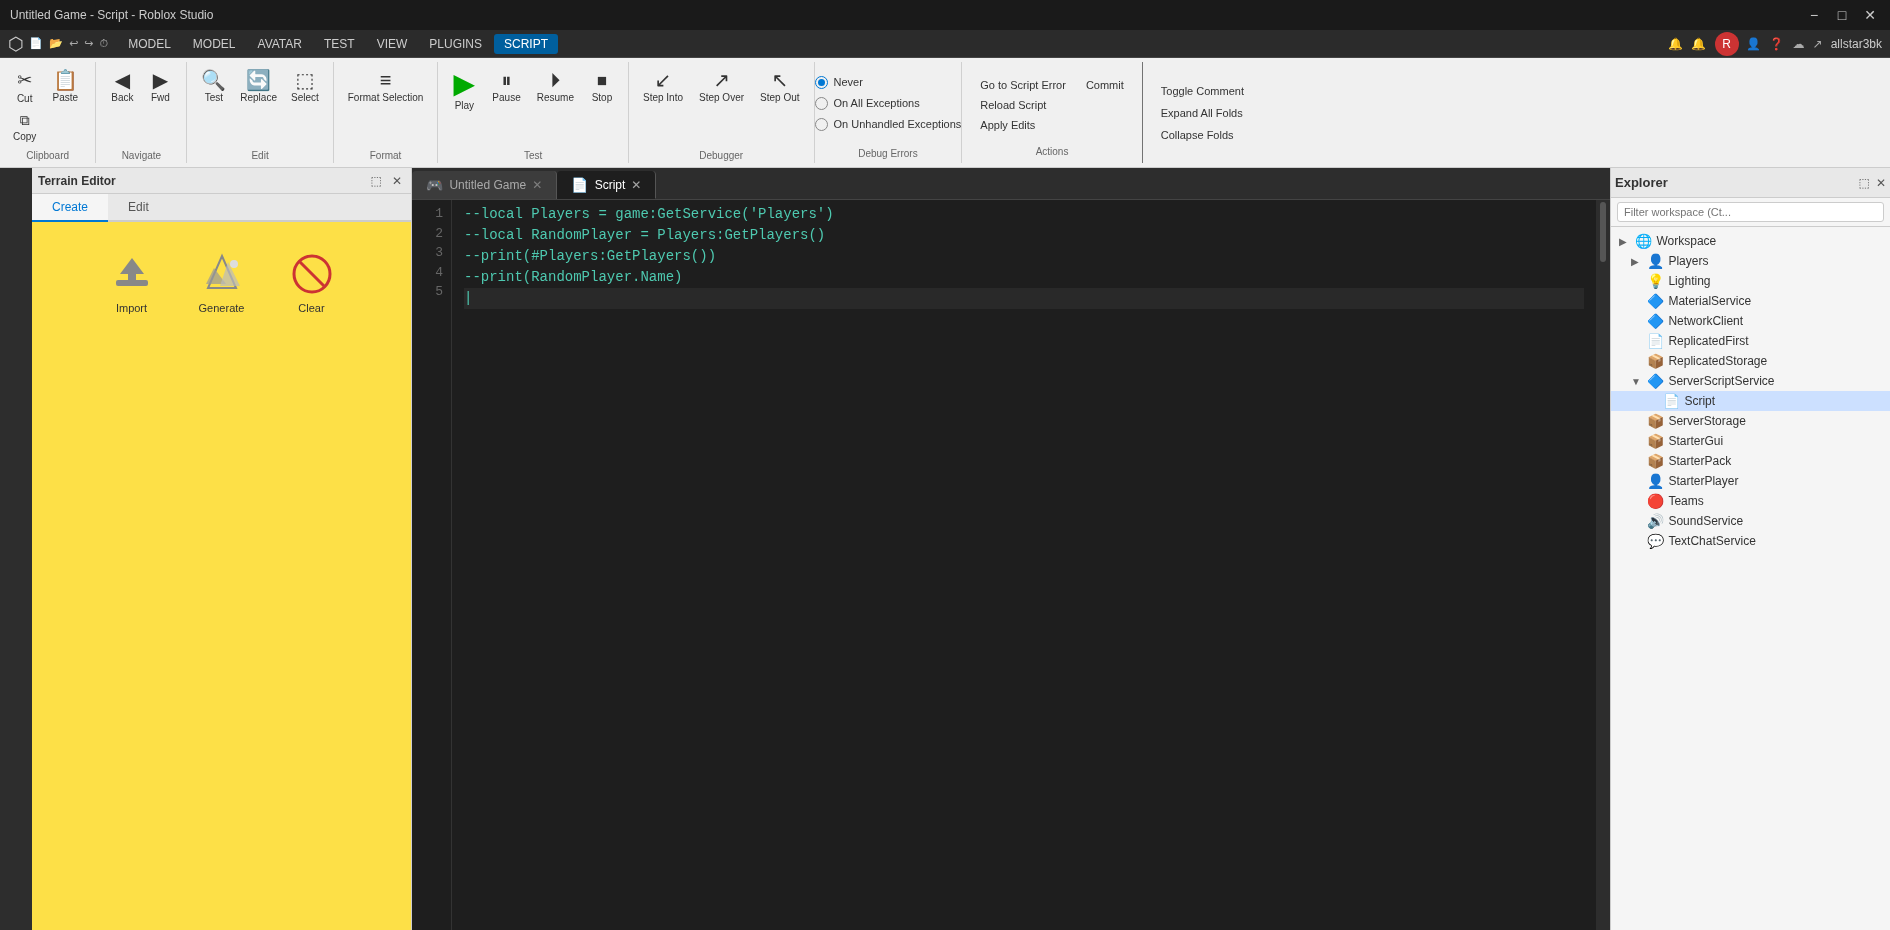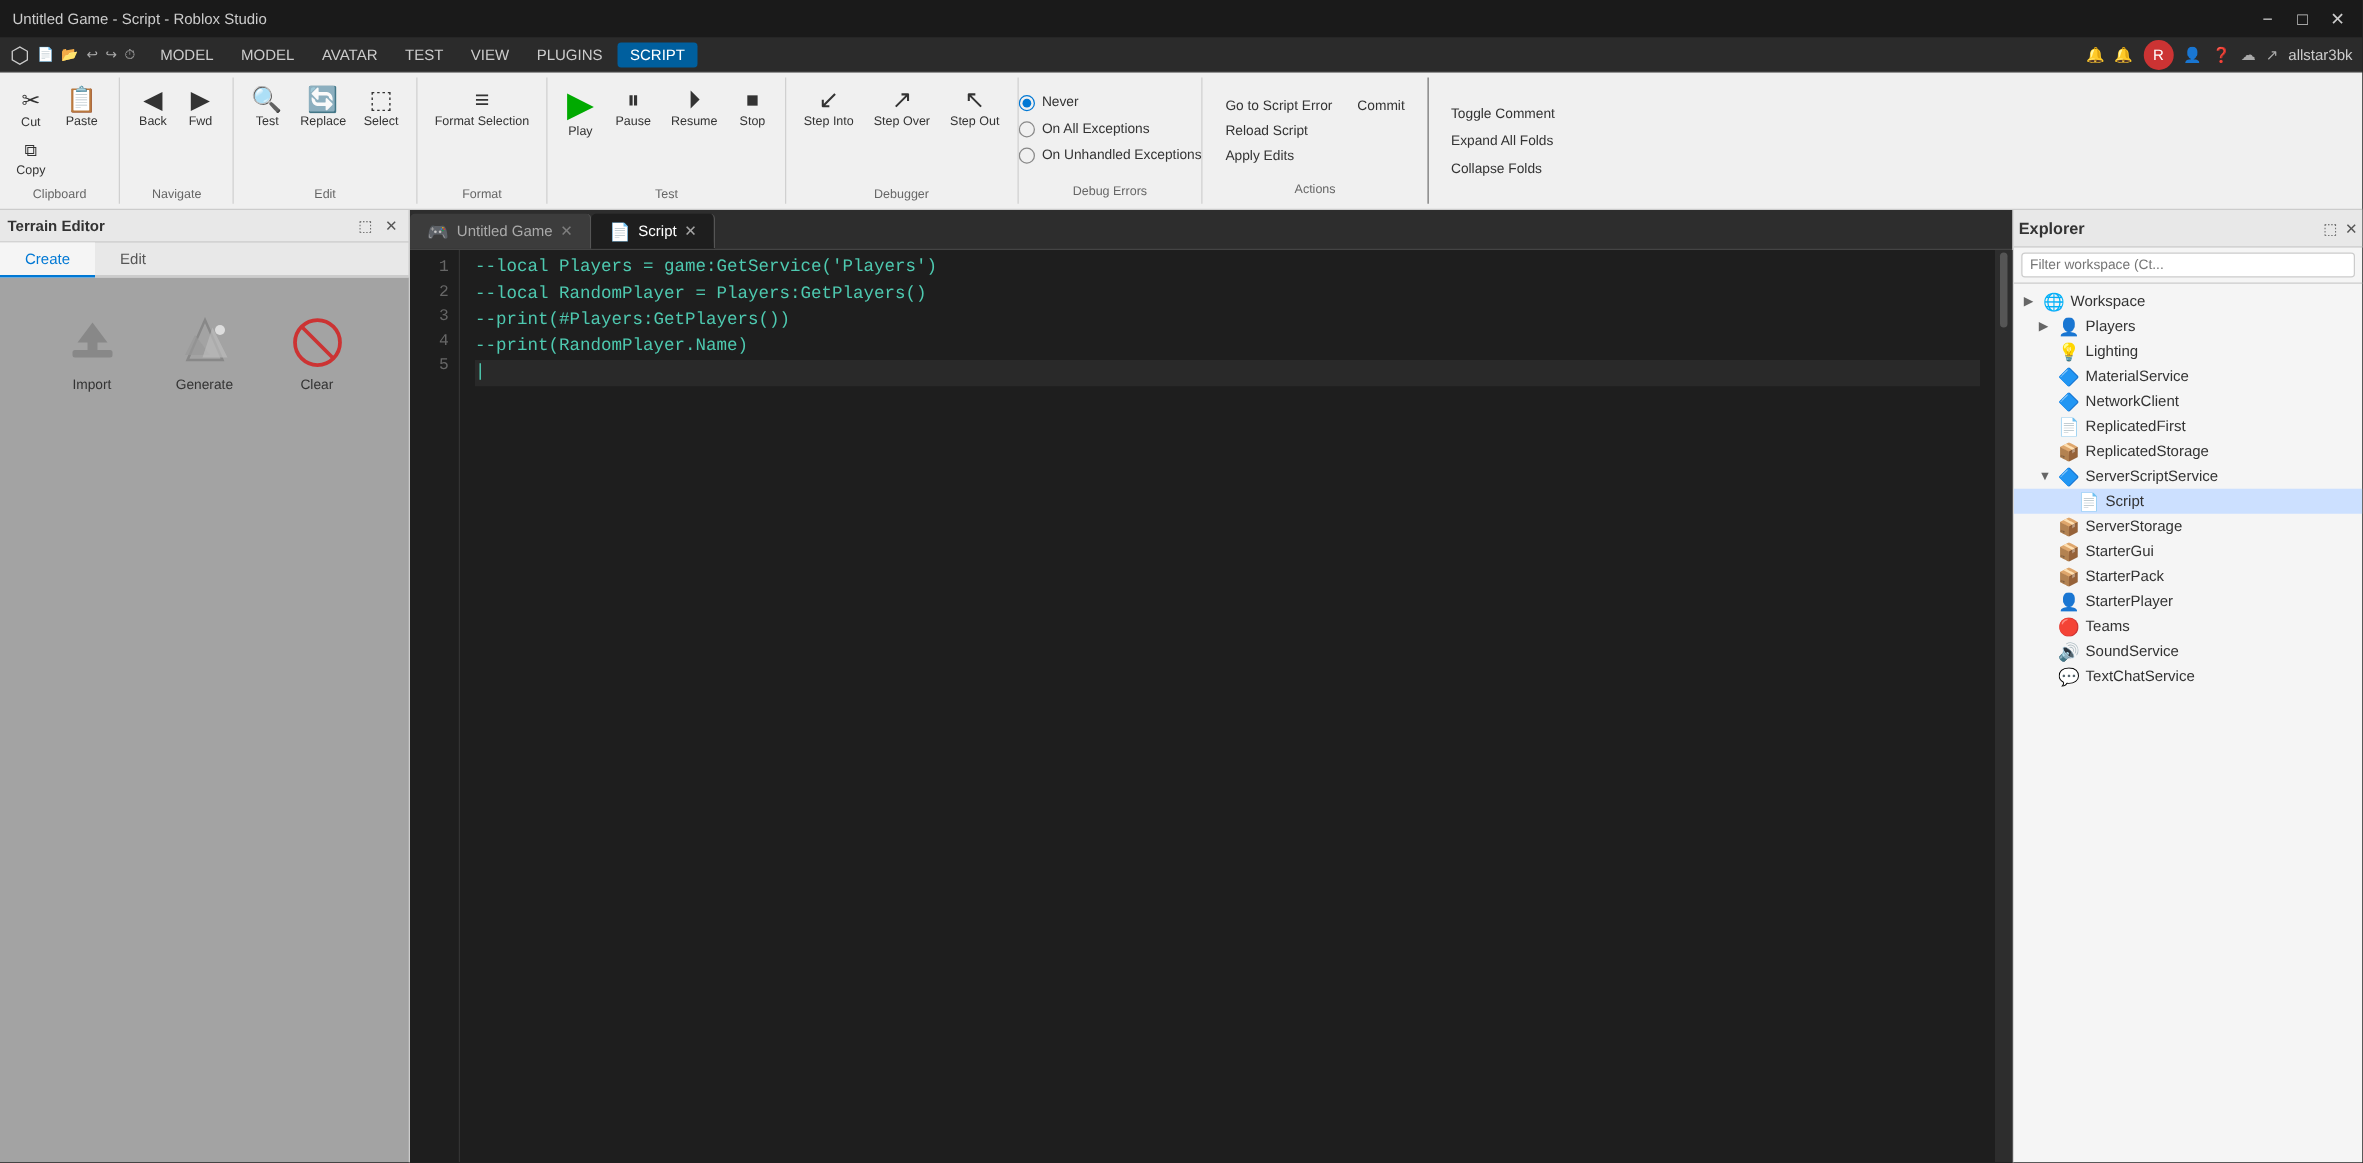--- a/index.html
+++ b/index.html
@@ -176,25 +176,26 @@
     }
 
     
     #main-content {
       display: flex;
       height: calc(930px - 30px - 28px - 110px);
     }
 
     
     #left-panel {
-      width: 328px;
-      background: #a3a3a3;
+      width: 380px;
+      background: #fde047;
       border-right: 1px solid #ccc;
       display: flex;
       flex-direction: column;
+      margin-left: 32px;
     }
     #terrain-editor-header {
       background: #e8e8e8;
       border-bottom: 1px solid #ccc;
       display: flex;
       align-items: center;
       justify-content: space-between;
       padding: 3px 6px;
       height: 26px;
     }

